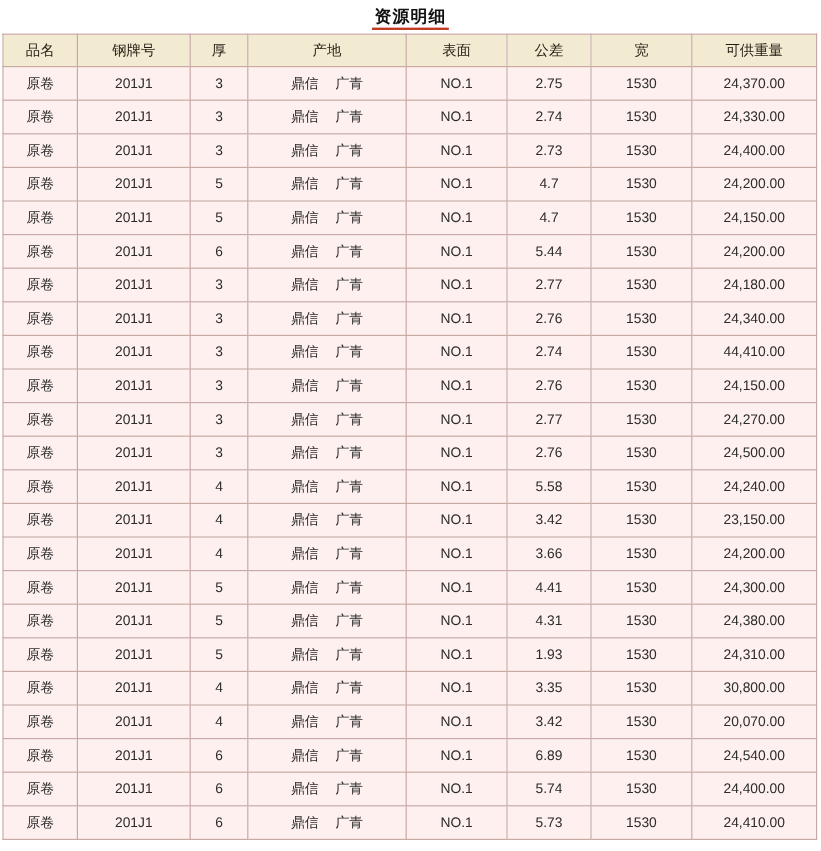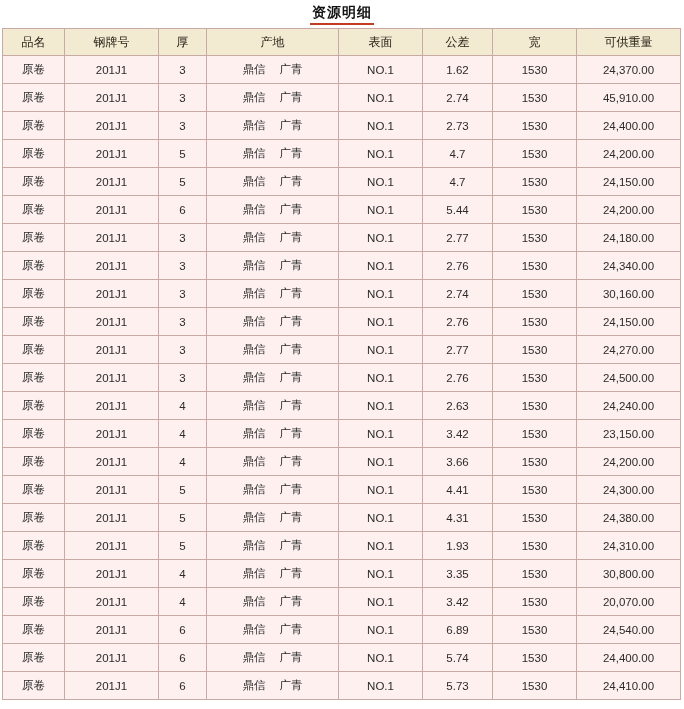--- a/index.html
+++ b/index.html
@@ -27,21 +27,20 @@
     box-sizing: border-box;
   }
   .title {
     font-size: 14px;
     font-weight: bold;
     color: #111111;
     letter-spacing: 1px;
     border-bottom: 2px solid #c23b22;
     padding: 0 2px 1px 2px;
     line-height: 18px;
-    font-family: Liberation Serif, serif;
   }
   table.grid {
     border-collapse: collapse;
     width: 554px;
     margin-left: 2px;
     table-layout: fixed;
   }
   table.grid th,
   table.grid td {
     border: 1px solid #c9a9a4;
@@ -106,33 +105,33 @@
           <th>可供重量</th>
         </tr>
     </thead>
     <tbody id="body-rows">
         <tr>
           <td>原卷</td>
           <td>201J1</td>
           <td>3</td>
           <td class="origin-cell"><span class="o1">鼎信</span><span>广青</span></td>
           <td>NO.1</td>
-          <td>1.62</td>
+          <td>2.75</td>
           <td>1530</td>
           <td>24,370.00</td>
         </tr>
         <tr>
           <td>原卷</td>
           <td>201J1</td>
           <td>3</td>
           <td class="origin-cell"><span class="o1">鼎信</span><span>广青</span></td>
           <td>NO.1</td>
           <td>2.74</td>
           <td>1530</td>
-          <td>45,910.00</td>
+          <td>24,330.00</td>
         </tr>
         <tr>
           <td>原卷</td>
           <td>201J1</td>
           <td>3</td>
           <td class="origin-cell"><span class="o1">鼎信</span><span>广青</span></td>
           <td>NO.1</td>
           <td>2.73</td>
           <td>1530</td>
           <td>24,400.00</td>
@@ -188,21 +187,21 @@
           <td>24,340.00</td>
         </tr>
         <tr>
           <td>原卷</td>
           <td>201J1</td>
           <td>3</td>
           <td class="origin-cell"><span class="o1">鼎信</span><span>广青</span></td>
           <td>NO.1</td>
           <td>2.74</td>
           <td>1530</td>
-          <td>30,160.00</td>
+          <td>44,410.00</td>
         </tr>
         <tr>
           <td>原卷</td>
           <td>201J1</td>
           <td>3</td>
           <td class="origin-cell"><span class="o1">鼎信</span><span>广青</span></td>
           <td>NO.1</td>
           <td>2.76</td>
           <td>1530</td>
           <td>24,150.00</td>
@@ -226,21 +225,21 @@
           <td>2.76</td>
           <td>1530</td>
           <td>24,500.00</td>
         </tr>
         <tr>
           <td>原卷</td>
           <td>201J1</td>
           <td>4</td>
           <td class="origin-cell"><span class="o1">鼎信</span><span>广青</span></td>
           <td>NO.1</td>
-          <td>2.63</td>
+          <td>5.58</td>
           <td>1530</td>
           <td>24,240.00</td>
         </tr>
         <tr>
           <td>原卷</td>
           <td>201J1</td>
           <td>4</td>
           <td class="origin-cell"><span class="o1">鼎信</span><span>广青</span></td>
           <td>NO.1</td>
           <td>3.42</td>

